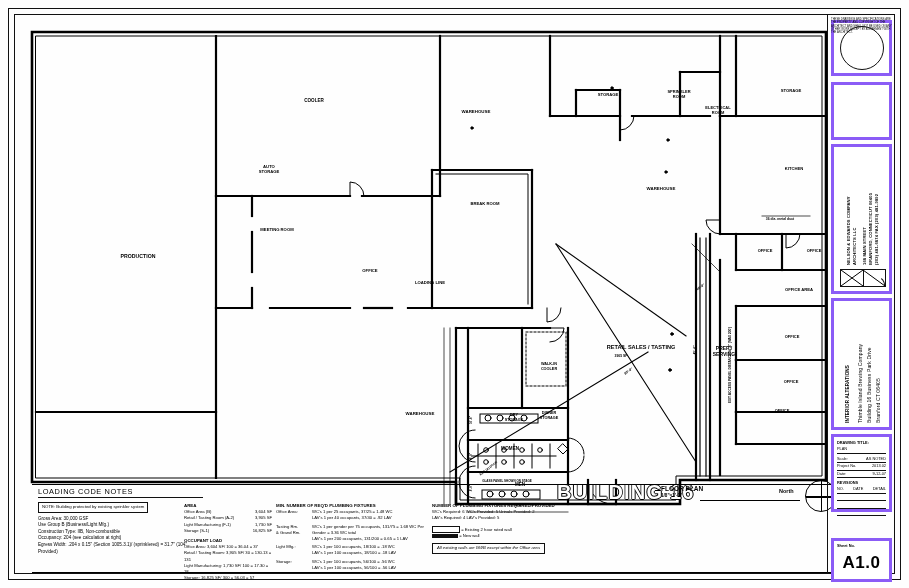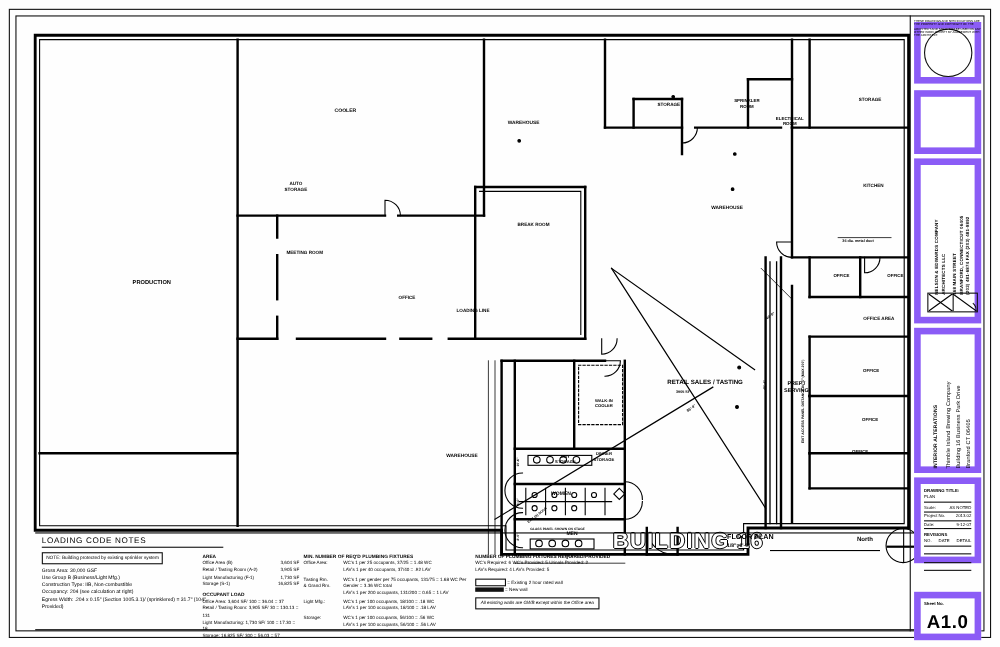--- a/index.html
+++ b/index.html
@@ -5,21 +5,21 @@
   html,body{margin:0;padding:0;background:#ffffff;}
   body{width:909px;height:588px;overflow:hidden;font-family:"Liberation Sans",sans-serif;color:#000;}
   #sheet{position:relative;width:909px;height:588px;background:#fefefe;}
 
   
   .border-outer{position:absolute;left:8px;top:8px;width:893px;height:572px;border:1.5px solid #111;box-sizing:border-box;}
   .border-inner{position:absolute;left:14px;top:14px;width:881px;height:560px;border:1px solid #111;box-sizing:border-box;}
 
   
   .tb{position:absolute;right:14px;top:14px;width:68px;height:560px;border-left:1px solid #111;box-sizing:border-box;}
-  .tb-cell{position:absolute;left:3px;right:3px;border:6px solid #8b5cf6;box-sizing:border-box;background:#fff;padding-left:20px;}
+  .tb-cell{position:absolute;left:3px;right:3px;border:3px solid #8b5cf6;box-sizing:border-box;background:#fff;padding-left:20px;}
   .tb-logo{top:6px;height:56px;}
   .tb-logo .circ{position:absolute;left:50%;top:50%;transform:translate(-50%,-50%);width:42px;height:42px;border:1px solid #111;border-radius:50%;}
   .tb-blank{top:68px;height:58px;}
   .tb-arch{top:130px;height:150px;}
   .tb-proj{top:284px;height:132px;}
   .tb-info{top:420px;height:78px;}
   .tb-seal{top:500px;height:22px;border:none;}
   .tb-sheet{top:524px;height:44px;}
 
   .vert{

